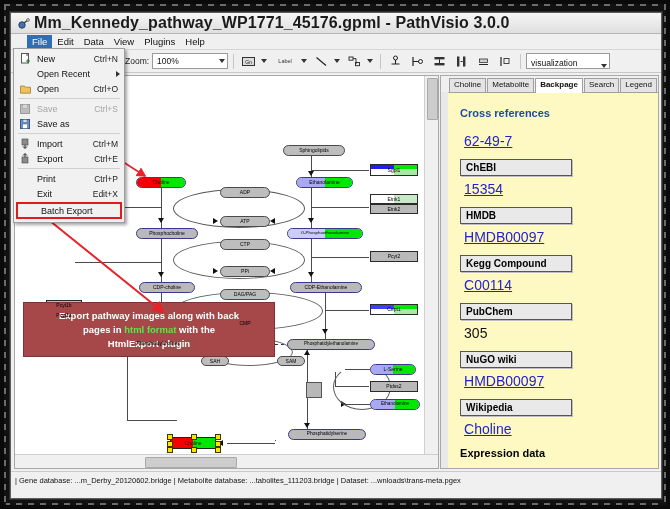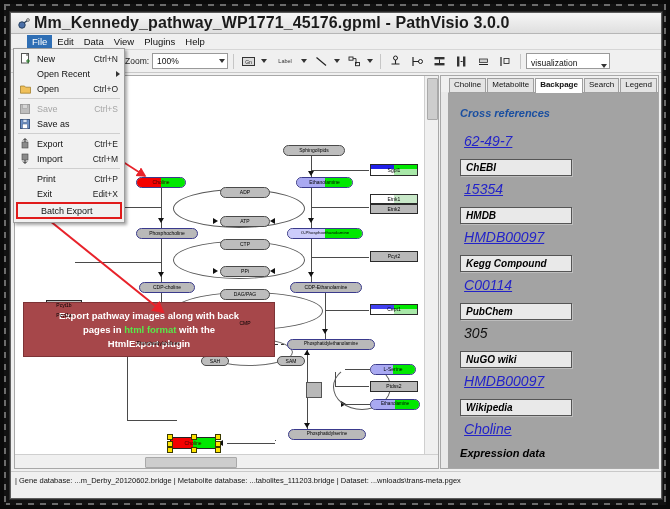--- a/index.html
+++ b/index.html
@@ -63,21 +63,21 @@
   
   .sidepanel{flex:1;margin:2px 2px 2px 0;background:#f4f4f4;display:flex;flex-direction:column;
              position:relative;border:1px solid #a8a8a8;}
   .tabstrip{height:16px;display:flex;align-items:flex-end;padding-left:8px;background:#f0f0f0;
             border-bottom:1px solid #9f9f9f;}
   .tab{font-size:8px;color:#111;border:1px solid #9f9f9f;border-bottom:none;background:#e4e4e4;
        padding:1px 4px 2px 4px;margin-right:1px;line-height:10px;}
   .tab.active{background:#fff;font-weight:bold;position:relative;top:1px;padding-bottom:3px;}
   .bp-scrollcol{position:absolute;left:0;top:16px;bottom:0;width:7px;background:#e9e9e9;
                 border-right:1px solid #c7c7c7;}
-  .bp-content{flex:1;background:#a3a3a3;margin-left:7px;padding:8px 10px 0 12px;overflow:hidden;position:relative;font-style:italic;}
+  .bp-content{flex:1;background:#fef9c3;margin-left:7px;padding:8px 10px 0 12px;overflow:hidden;position:relative;}
   .bp-title{font-size:11px;font-weight:bold;color:#1a4fa0;margin:6px 0 14px 0;}
   .xref-box{border:1px solid #555;background:#e9e9e9;padding:2px 5px;font-size:10px;
             font-weight:bold;color:#000;width:100px;margin-bottom:5px;box-shadow:1px 1px 0 #bdbdbd;}
   .xref-val{font-size:14px;color:#2323c8;text-decoration:underline;margin:3px 0 10px 4px;display:block;}
   .xref-val.plain{color:#111;text-decoration:none;}
   .expr-title{font-size:11px;font-weight:bold;color:#000;margin-top:4px;}
 
   
   .statusbar{height:16px;background:#f0f0f0;border-top:1px solid #c9c9c9;display:flex;
              align-items:center;padding:0 4px;}
@@ -212,37 +212,37 @@
           </span>
           <span class="dlab">Save as</span>
           <span class="dkey"></span>
         </div>
 
         <div class="dsep"></div>
 
         <div class="ditem">
           <span class="dico">
             <svg width="10" height="11" viewBox="0 0 10 11">
+                <rect x="2" y="1" width="6" height="6" fill="#8a8a8a" stroke="#444" stroke-width=".6"></rect>
+                <path d="M5 7 v3 M3 8.5 L5 10.5 L7 8.5" stroke="#222" stroke-width="1" fill="none"></path>
+              </svg>
+          </span>
+          <span class="dlab">Import</span>
+          <span class="dkey">Ctrl+M</span>
+        </div>
+
+        <div class="ditem">
+          <span class="dico">
+            <svg width="10" height="11" viewBox="0 0 10 11">
                 <rect x="2" y="4" width="6" height="6" fill="#8a8a8a" stroke="#444" stroke-width=".6"></rect>
                 <path d="M5 4 v-3 M3 2.5 L5 .5 L7 2.5" stroke="#222" stroke-width="1" fill="none"></path>
               </svg>
           </span>
           <span class="dlab">Export</span>
           <span class="dkey">Ctrl+E</span>
-        </div>
-
-        <div class="ditem">
-          <span class="dico">
-            <svg width="10" height="11" viewBox="0 0 10 11">
-                <rect x="2" y="1" width="6" height="6" fill="#8a8a8a" stroke="#444" stroke-width=".6"></rect>
-                <path d="M5 7 v3 M3 8.5 L5 10.5 L7 8.5" stroke="#222" stroke-width="1" fill="none"></path>
-              </svg>
-          </span>
-          <span class="dlab">Import</span>
-          <span class="dkey">Ctrl+M</span>
         </div>
 
         <div class="dsep"></div>
 
         <div class="ditem">
           <span class="dico"></span>
           <span class="dlab">Print</span>
           <span class="dkey">Ctrl+P</span>
         </div>
 

